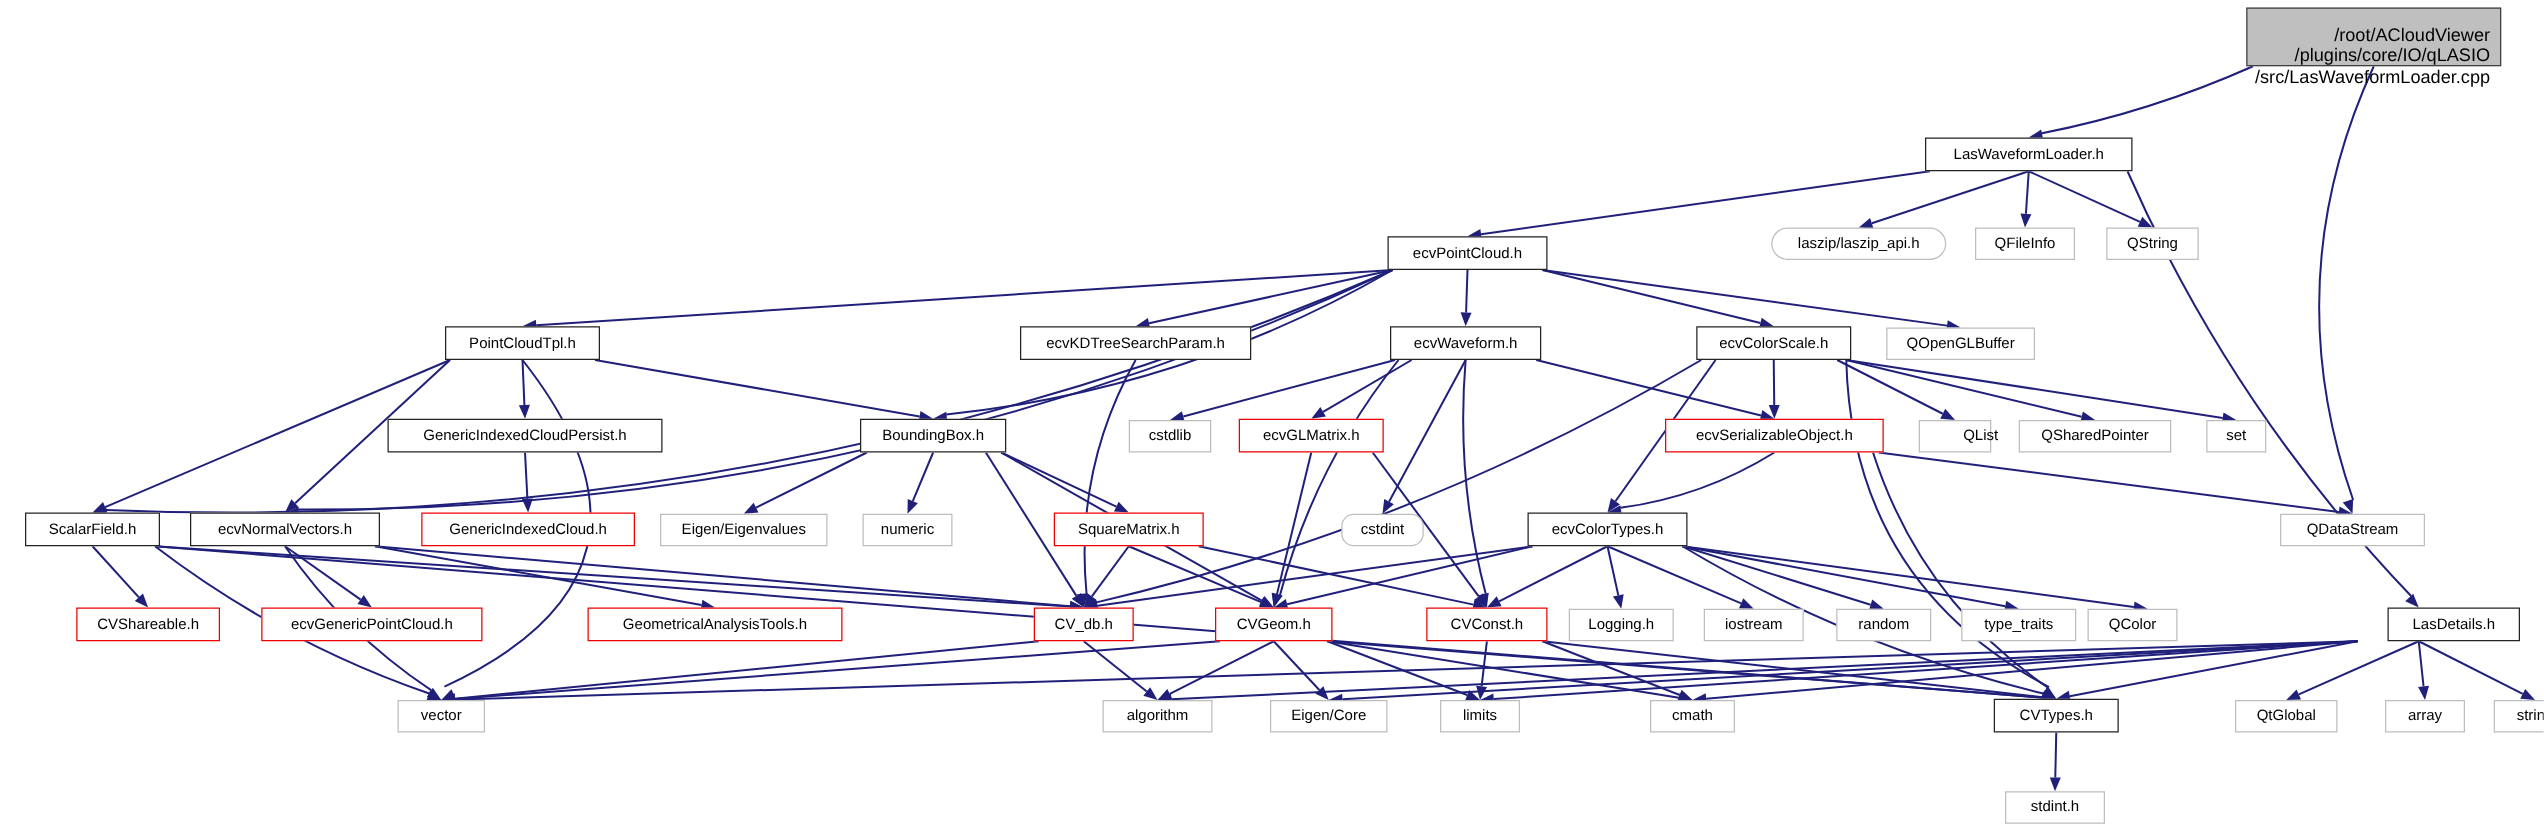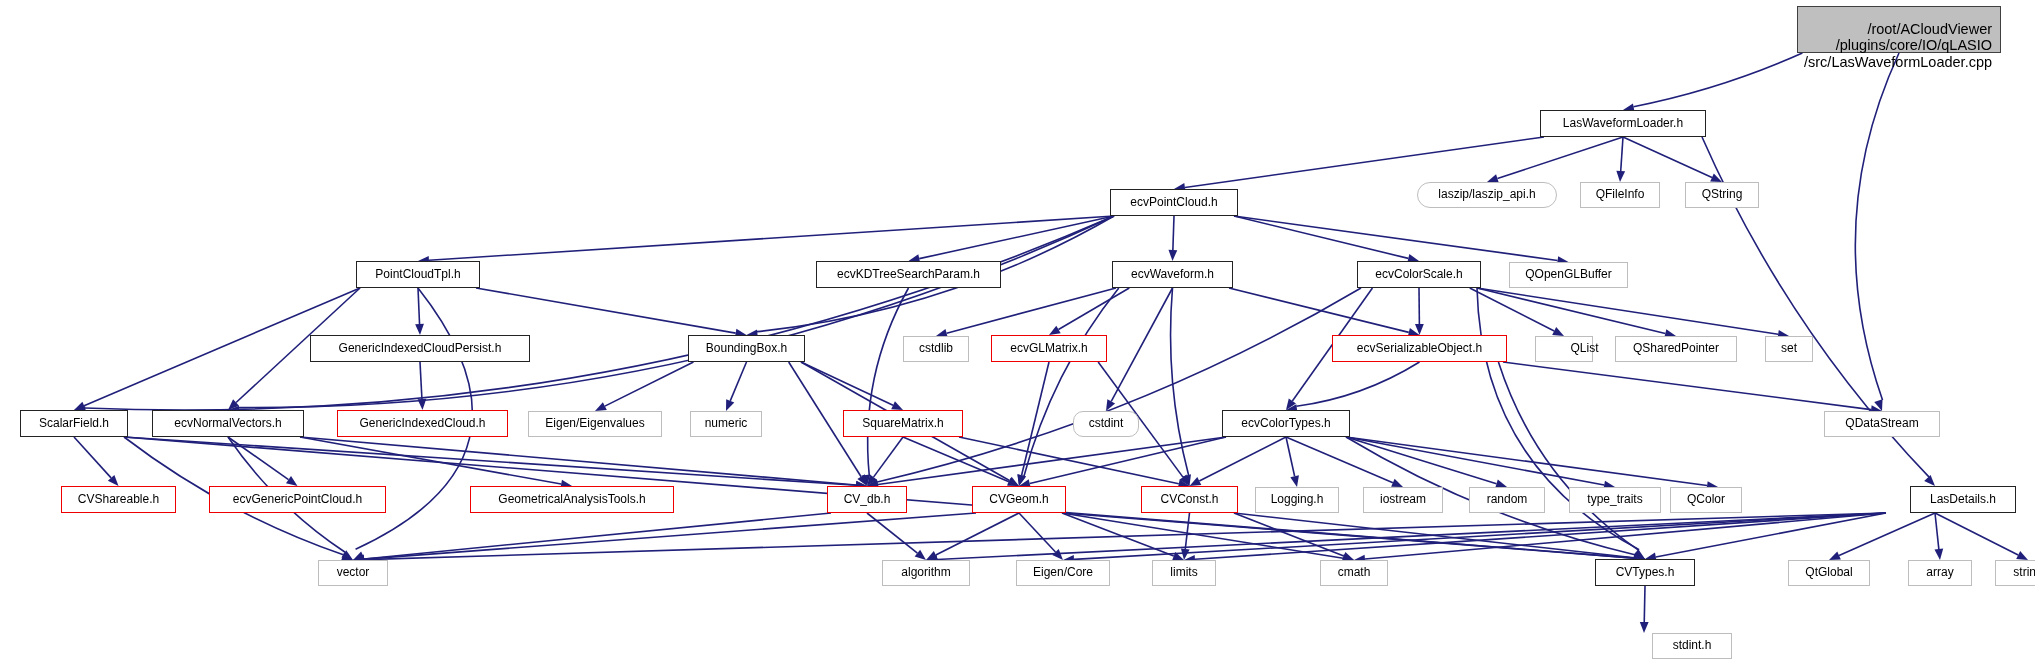--- a/index.html
+++ b/index.html
@@ -339,17 +339,17 @@
       </div>
       <div class="node-box n-grey" style="left: 1788px; top: 560px; width: 82px; height: 26px;">
         <span class="node-label">QtGlobal</span>
       </div>
       <div class="node-box n-grey" style="left: 1908px; top: 560px; width: 64px; height: 26px;">
         <span class="node-label">array</span>
       </div>
       <div class="node-box n-grey" style="left: 1995px; top: 560px; width: 66px; height: 26px;">
         <span class="node-label">string</span>
       </div>
-      <div class="node-box n-grey" style="left: 1604px; top: 633px; width: 80px; height: 26px; margin-left: 48px;">
+      <div class="node-box n-grey" style="left: 1604px; top: 633px; width: 80px; height: 26px;">
         <span class="node-label">stdint.h</span>
       </div>
     </div>
 </div>
 
 </body></html>

